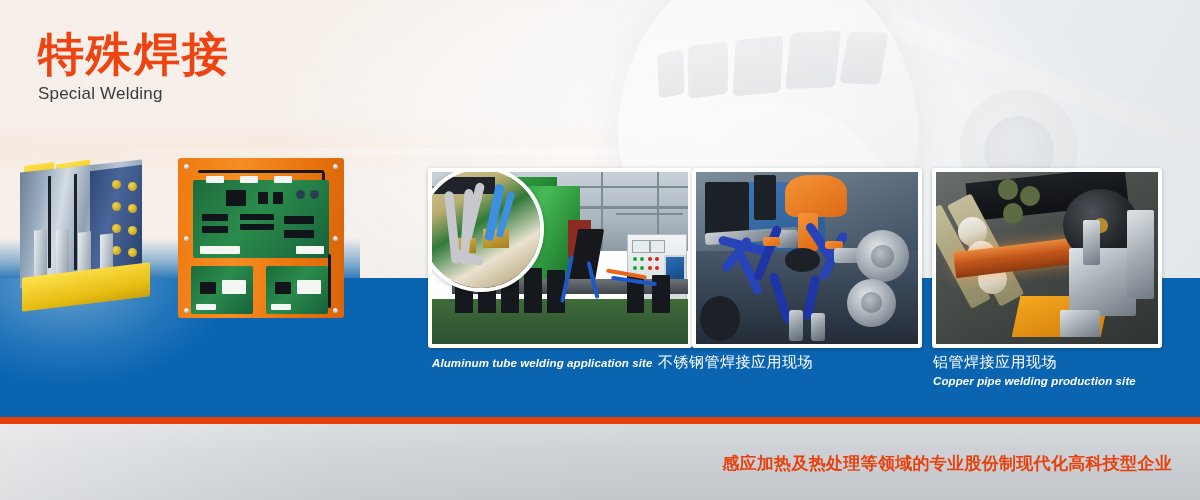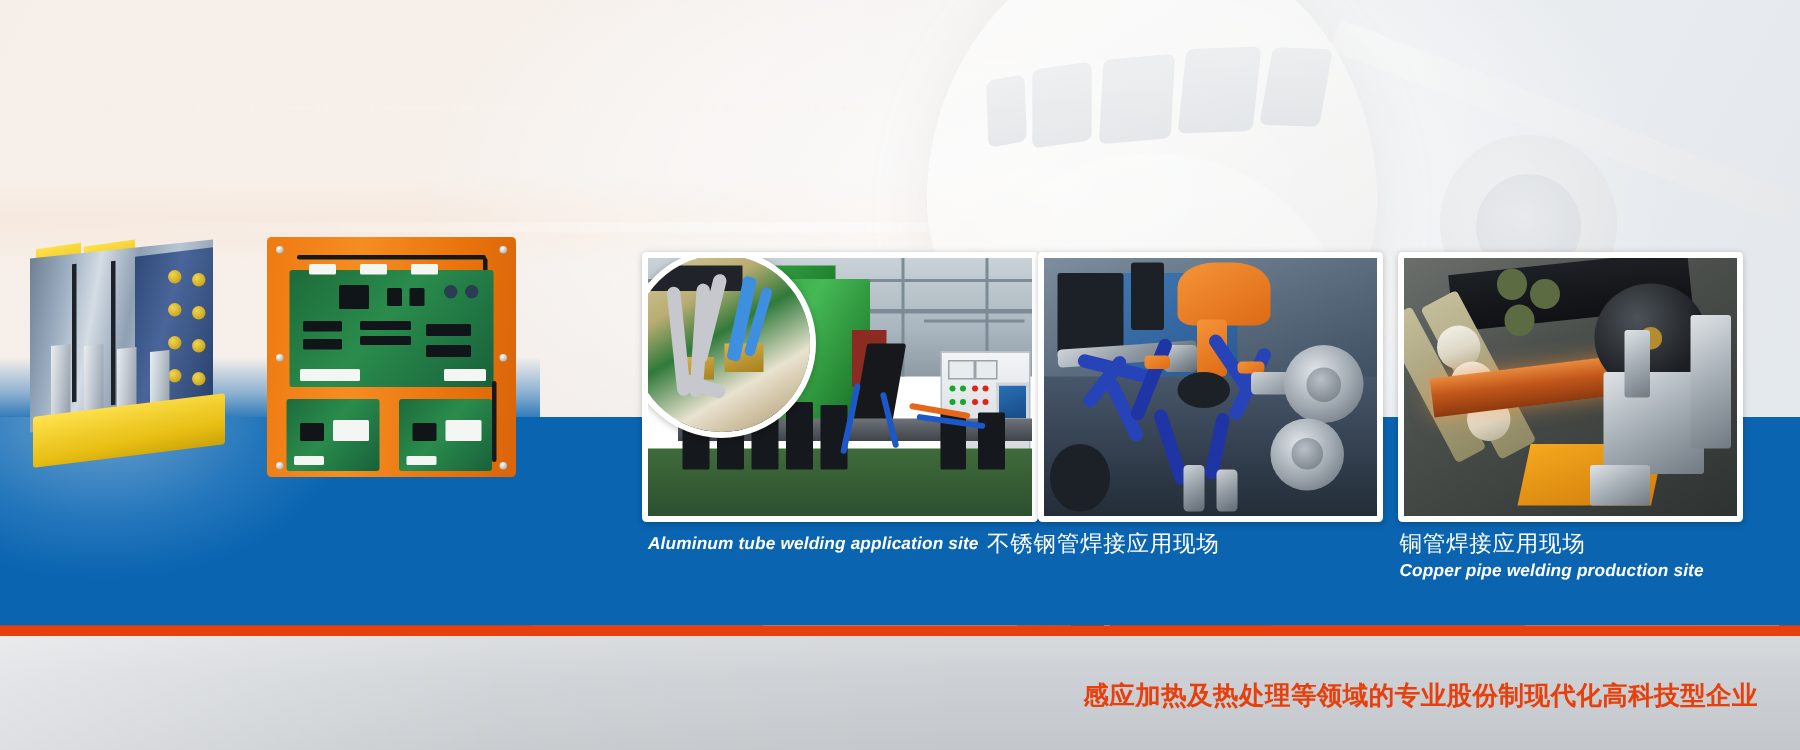--- a/index.html
+++ b/index.html
@@ -295,20 +295,22 @@
     <div class="fuselage"></div>
     <div class="nose"></div>
     <div class="win w1"></div>
     <div class="win w2"></div>
     <div class="win w3"></div>
     <div class="win w4"></div>
     <div class="win w5"></div>
   </div>
 
   <div class="headline">
+    <div class="cn">特殊焊接</div>
+    <div class="en">Special Welding</div>
   </div>
 
   <div class="blue-top-fade"></div>
   <div class="blue-band"></div>
   <div class="blue-glow"></div>
   <div class="orange-rule"></div>
 
   <div class="prod prod-a">
     <div class="yellow-cap" style="left:16px;top:6px;width:30px;height:22px;transform:skewY(-8deg)"></div>
     <div class="yellow-cap" style="left:48px;top:4px;width:34px;height:20px;transform:skewY(-8deg)"></div>
@@ -481,21 +483,21 @@
     </div>
   </div>
 
   <div class="cap-group cap1">
     <div class="cap-en">Aluminum tube welding application site</div>
   </div>
   <div class="cap-group cap2">
     <div class="cap-cn">不锈钢管焊接应用现场</div>
   </div>
   <div class="cap-group cap3">
-    <div class="cap-cn">铜管焊接应用现场</div>
+    <div class="cap-cn">铝管焊接应用现场</div>
     <div class="cap-en">Copper pipe welding production site</div>
   </div>
 
   <div class="footer"></div>
   <div class="footer-sheen"></div>
 
 
   <div class="slogan">感应加热及热处理等领域的专业股份制现代化高科技型企业</div>
 
 </div>

